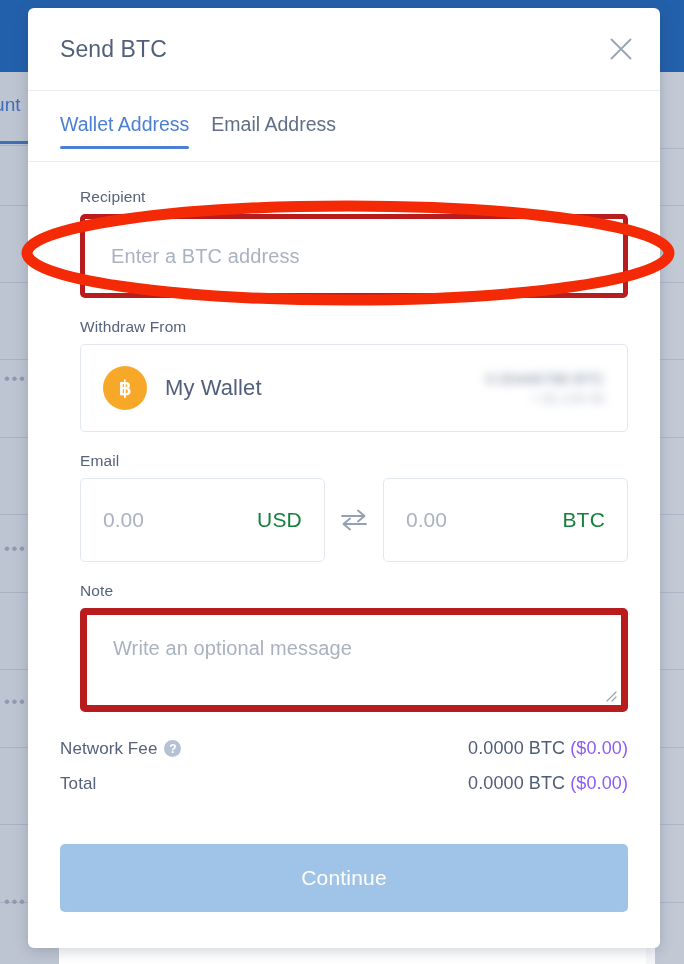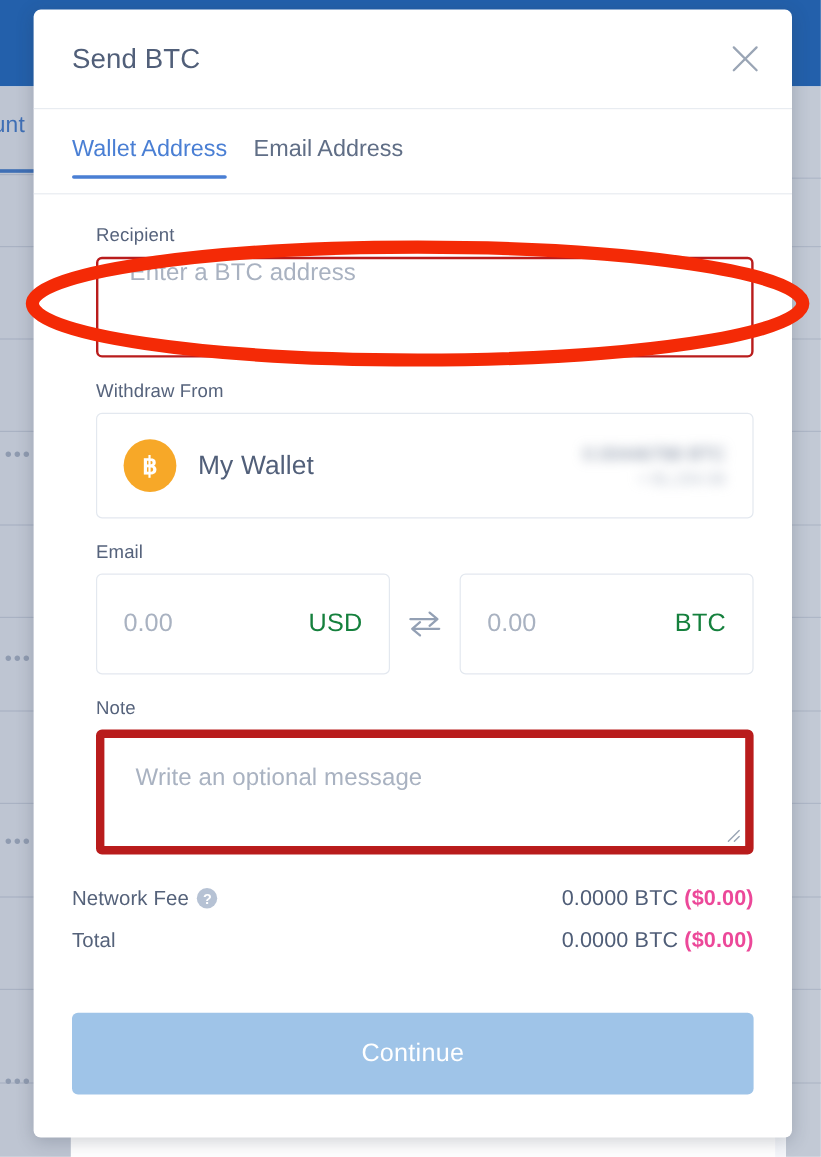--- a/index.html
+++ b/index.html
@@ -148,23 +148,24 @@
     font-size: 15.5px;
     color: #56637c;
     margin-bottom: 8px;
     letter-spacing: .1px;
   }
 
   .input-box {
     box-sizing: border-box;
     width: 100%;
     height: 84px;
-    border: 2px solid #b91c1c;
+    border: 5px solid #b91c1c;
     border-radius: 5px;
     display: flex;
+    align-items: center;
     padding: 0 26px;
     background: #fff;
   }
   .placeholder-text {
     font-size: 20px;
     color: #a9b2c1;
     letter-spacing: .1px;
   }
 
   .section { margin-bottom: 20px; margin-left: 20px; }
@@ -293,21 +294,21 @@
     margin-left: 7px;
     cursor: pointer;
     line-height: 1;
   }
   .sum-value {
     margin-left: auto;
     font-size: 18px;
     color: #4f5d77;
     letter-spacing: .1px;
   }
-  .sum-value .fiat { color: #ec4899; font-weight: bold; }
+  .sum-value .fiat { color: #8b5cf6; }
 
   
   .continue-btn {
     margin-top: 36px;
     width: 100%;
     height: 68px;
     background: #9fc4e8;
     border: none;
     border-radius: 5px;
     color: #ffffff;

